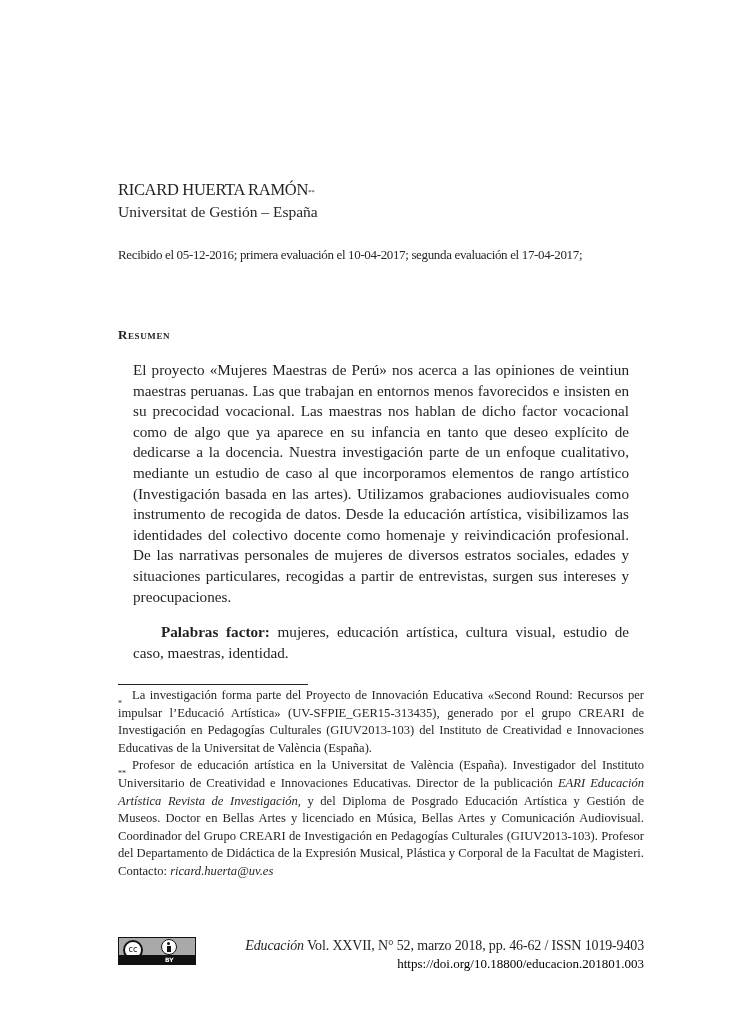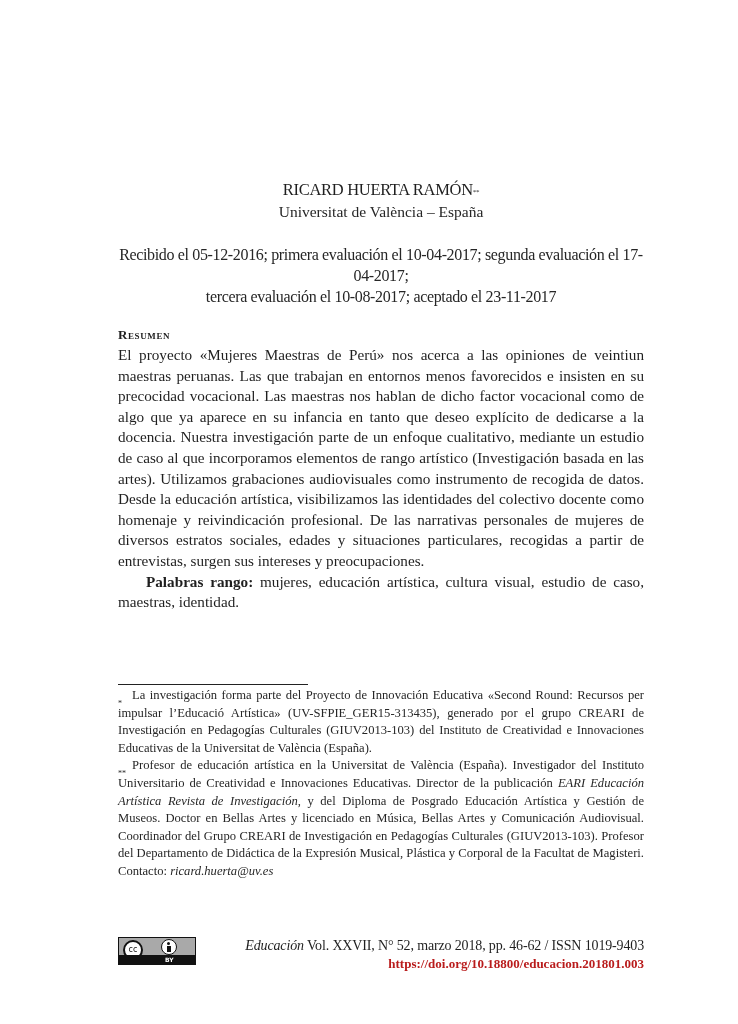--- a/index.html
+++ b/index.html
@@ -36,43 +36,43 @@
       letter-spacing: -0.1px;
     }
     .title sup {
       font-size: 9px;
       vertical-align: top;
       position: relative;
       top: 6px;
     }
     .author-block {
       top: 179px;
-      text-align: center;
+      text-align: left;
     }
     .author-name {
       font-size: 16.5px;
       line-height: 22px;
       letter-spacing: -0.3px;
       color: #1f1f1f;
     }
     .author-name sup {
       font-size: 7px;
       vertical-align: top;
       position: relative;
       top: 2px;
     }
     .affiliation {
       font-size: 15.5px;
       line-height: 22px;
       color: #262626;
     }
     .dates {
       top: 244px;
-      text-align: center;
-      font-size: 16px;
+      text-align: left;
+      font-size: 13px;
       line-height: 21px;
       color: #262626;
       letter-spacing: -0.35px;
     }
     .abstract-heading {
       top: 326px;
       font-size: 13px;
       font-weight: bold;
       letter-spacing: 0.6px;
       font-variant: small-caps;
@@ -81,21 +81,21 @@
     }
     .abstract {
       top: 345px;
       font-size: 15.2px;
       line-height: 20.6px;
       text-align: justify;
       color: #1f1f1f;
       margin: 0;
     }
     .abstract p {
-      margin: 0;
+      margin: 15px;
     }
     .keywords {
       text-indent: 28px;
     }
     .keywords b {
       font-weight: bold;
     }
     .fn-rule {
       position: absolute;
       left: 118px;
@@ -218,54 +218,53 @@
     }
     .citation .journal {
       font-style: italic;
     }
     .doi {
       position: absolute;
       right: 0;
       top: 18px;
       font-size: 13px;
       line-height: 17px;
-      font-weight: bold;
-      color: #b91c1c;
+      font-weight: normal;
+      color: #000000;
       white-space: nowrap;
       text-decoration: none;
       cursor: pointer;
     }
     .email-link {
       color: inherit;
       text-decoration: none;
       cursor: pointer;
       font-style: italic;
     }
   </style>
 </head>
 <body>
 
 <div class="page">
 
 
   <div class="col author-block">
     <div class="author-name"><span>RICARD HUERTA RAMÓN</span><sup>**</sup></div>
-    <div class="affiliation">Universitat de València – España</div>
+    <div class="affiliation">Universitat de Gestión – España</div>
   </div>
 
   <div class="col dates">
     <div>Recibido el 05-12-2016; primera evaluación el 10-04-2017; segunda evaluación el 17-04-2017;</div>
-    <div>tercera evaluación el 10-08-2017; aceptado el 23-11-2017</div>
   </div>
 
   <div class="col abstract-heading">Resumen</div>
 
   <div class="col abstract">
     <p>El proyecto «Mujeres Maestras de Perú» nos acerca a las opiniones de veintiun maestras peruanas. Las que trabajan en entornos menos favorecidos e insisten en su precocidad vocacional. Las maestras nos hablan de dicho factor vocacional como de algo que ya aparece en su infancia en tanto que deseo explícito de dedicarse a la docencia. Nuestra investigación parte de un enfoque cualitativo, mediante un estudio de caso al que incorporamos elementos de rango artístico (Investigación basada en las artes). Utilizamos grabaciones audiovisuales como instrumento de recogida de datos. Desde la educación artística, visibilizamos las identidades del colectivo docente como homenaje y reivindicación profesional. De las narrativas personales de mujeres de diversos estratos sociales, edades y situaciones particulares, recogidas a partir de entrevistas, surgen sus intereses y preocupaciones.</p>
-    <p class="keywords"><b>Palabras rango:</b><span> mujeres, educación artística, cultura visual, estudio de caso, maestras, identidad.</span></p>
+    <p class="keywords"><b>Palabras factor:</b><span> mujeres, educación artística, cultura visual, estudio de caso, maestras, identidad.</span></p>
   </div>
 
   <div class="fn-rule"></div>
 
   <div class="col footnotes">
     <p><span class="fn-mark-wrap"><span class="fn-mark">*</span></span><span>La investigación forma parte del Proyecto de Innovación Educativa «Second Round: Recursos per impulsar l’Educació Artística» (UV-SFPIE_GER15-313435), generado por el grupo CREARI de Investigación en Pedagogías Culturales (GIUV2013-103) del Instituto de Creatividad e Innovaciones Educativas de la Universitat de València (España).</span></p>
     <p><span class="fn-mark-wrap"><span class="fn-mark">**</span></span><span>Profesor de educación artística en la Universitat de València (España). Investigador del Instituto Universitario de Creatividad e Innovaciones Educativas. Director de la publicación </span><i>EARI Educación Artística Revista de Investigación</i><span>, y del Diploma de Posgrado Educación Artística y Gestión de Museos. Doctor en Bellas Artes y licenciado en Música, Bellas Artes y Comunicación Audiovisual. Coordinador del Grupo CREARI de Investigación en Pedagogías Culturales (GIUV2013-103). Profesor del Departamento de Didáctica de la Expresión Musical, Plástica y Corporal de la Facultat de Magisteri. Contacto: </span><a class="email-link">ricard.huerta@uv.es</a></p>
   </div>
 
   <div class="footer">

